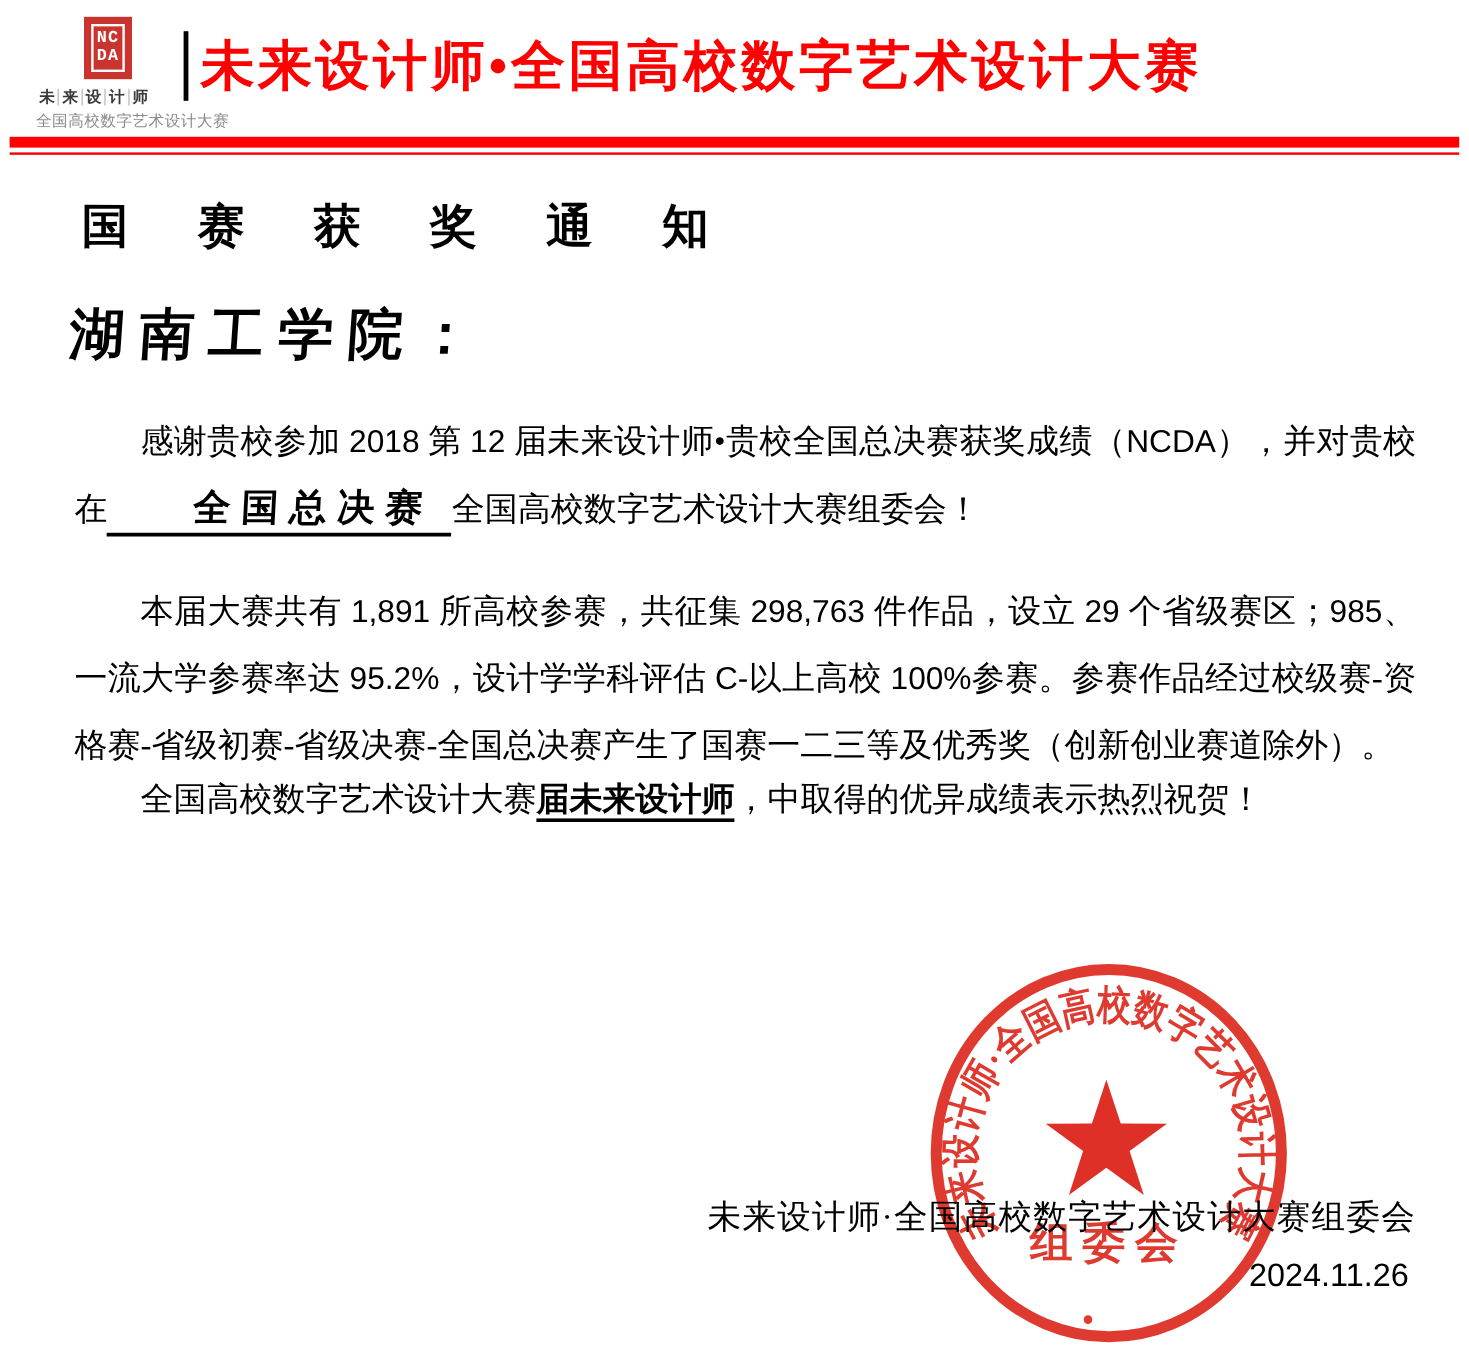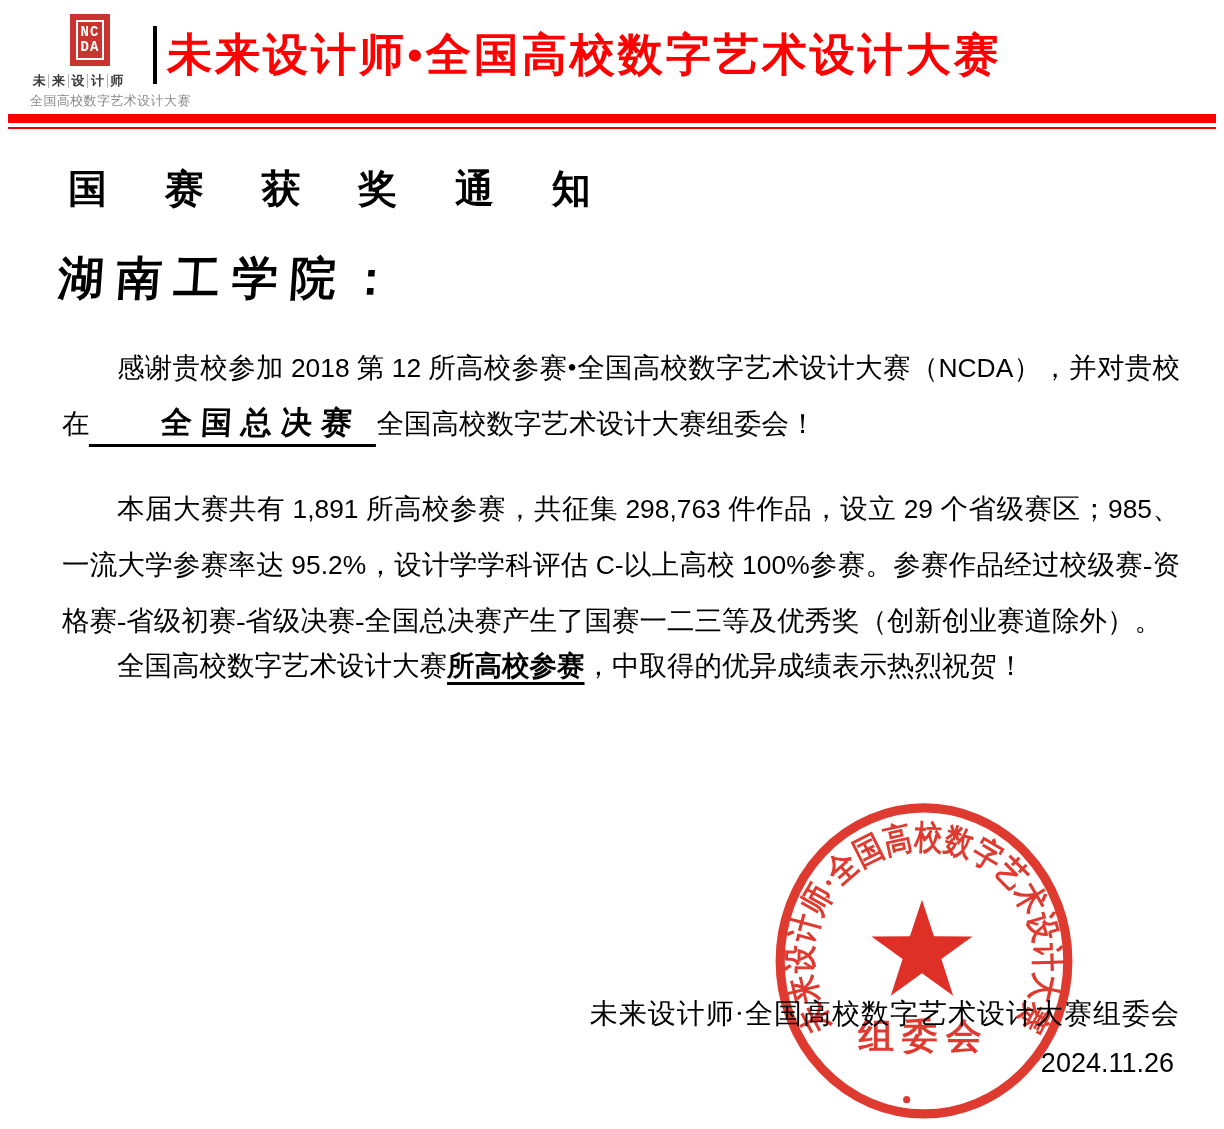--- a/index.html
+++ b/index.html
@@ -118,23 +118,23 @@
   </div>
 
   <div class="rule-thick"></div>
   <div class="rule-thin"></div>
 
   <div class="doc-title">国 赛 获 奖 通 知</div>
 
   <div class="salutation">湖南工学院：</div>
 
   <div class="body-text">
-    <p class="para-1"><span class="seg-normal">感谢贵校参加 </span><span class="seg-num">2018</span><span class="seg-normal"> 第 </span><span class="seg-num">12</span><span class="seg-normal"> 所高校参赛•全国高校数字艺术设计大赛（</span><span class="seg-num">NCDA</span><span class="seg-normal">），并对贵校在</span><span class="seg-award">全国总决赛</span><span class="seg-normal">全国高校数字艺术设计大赛组委会！</span></p>
+    <p class="para-1"><span class="seg-normal">感谢贵校参加 </span><span class="seg-num">2018</span><span class="seg-normal"> 第 </span><span class="seg-num">12</span><span class="seg-normal"> 届未来设计师•贵校全国总决赛获奖成绩（</span><span class="seg-num">NCDA</span><span class="seg-normal">），并对贵校在</span><span class="seg-award">全国总决赛</span><span class="seg-normal">全国高校数字艺术设计大赛组委会！</span></p>
     <p class="para-2"><span class="seg-normal">本届大赛共有 </span><span class="seg-num">1,891</span><span class="seg-normal"> 所高校参赛，共征集 </span><span class="seg-num">298,763</span><span class="seg-normal"> 件作品，设立 </span><span class="seg-num">29</span><span class="seg-normal"> 个省级赛区；</span><span class="seg-num">985</span><span class="seg-normal">、一流大学参赛率达 </span><span class="seg-num">95.2%</span><span class="seg-normal">，设计学学科评估 </span><span class="seg-num">C-</span><span class="seg-normal">以上高校 </span><span class="seg-num">100%</span><span class="seg-normal">参赛。参赛作品经过校级赛-资格赛-省级初赛-省级决赛-全国总决赛产生了国赛一二三等及优秀奖（创新创业赛道除外）。</span></p>
-    <p class="para-3"><span class="seg-normal">全国高校数字艺术设计大赛</span><span class="seg-bold-underline">所高校参赛</span><span class="seg-normal">，中取得的优异成绩表示热烈祝贺！</span></p>
+    <p class="para-3"><span class="seg-normal">全国高校数字艺术设计大赛</span><span class="seg-bold-underline">届未来设计师</span><span class="seg-normal">，中取得的优异成绩表示热烈祝贺！</span></p>
   </div>
 
   <div class="signature">未来设计师·全国高校数字艺术设计大赛组委会</div>
   <div class="date">2024.11.26</div>
 
   <div class="stamp">
     <svg viewBox="0 0 300 320" xmlns="http://www.w3.org/2000/svg">
       <ellipse cx="150" cy="158" rx="141" ry="150" fill="none" stroke="#dd2b20" stroke-width="9"></ellipse>
       <defs>
         <path id="ringPath" d="M 59.9 221.1 A 110 110 0 1 1 240.1 221.1" fill="none"></path>

